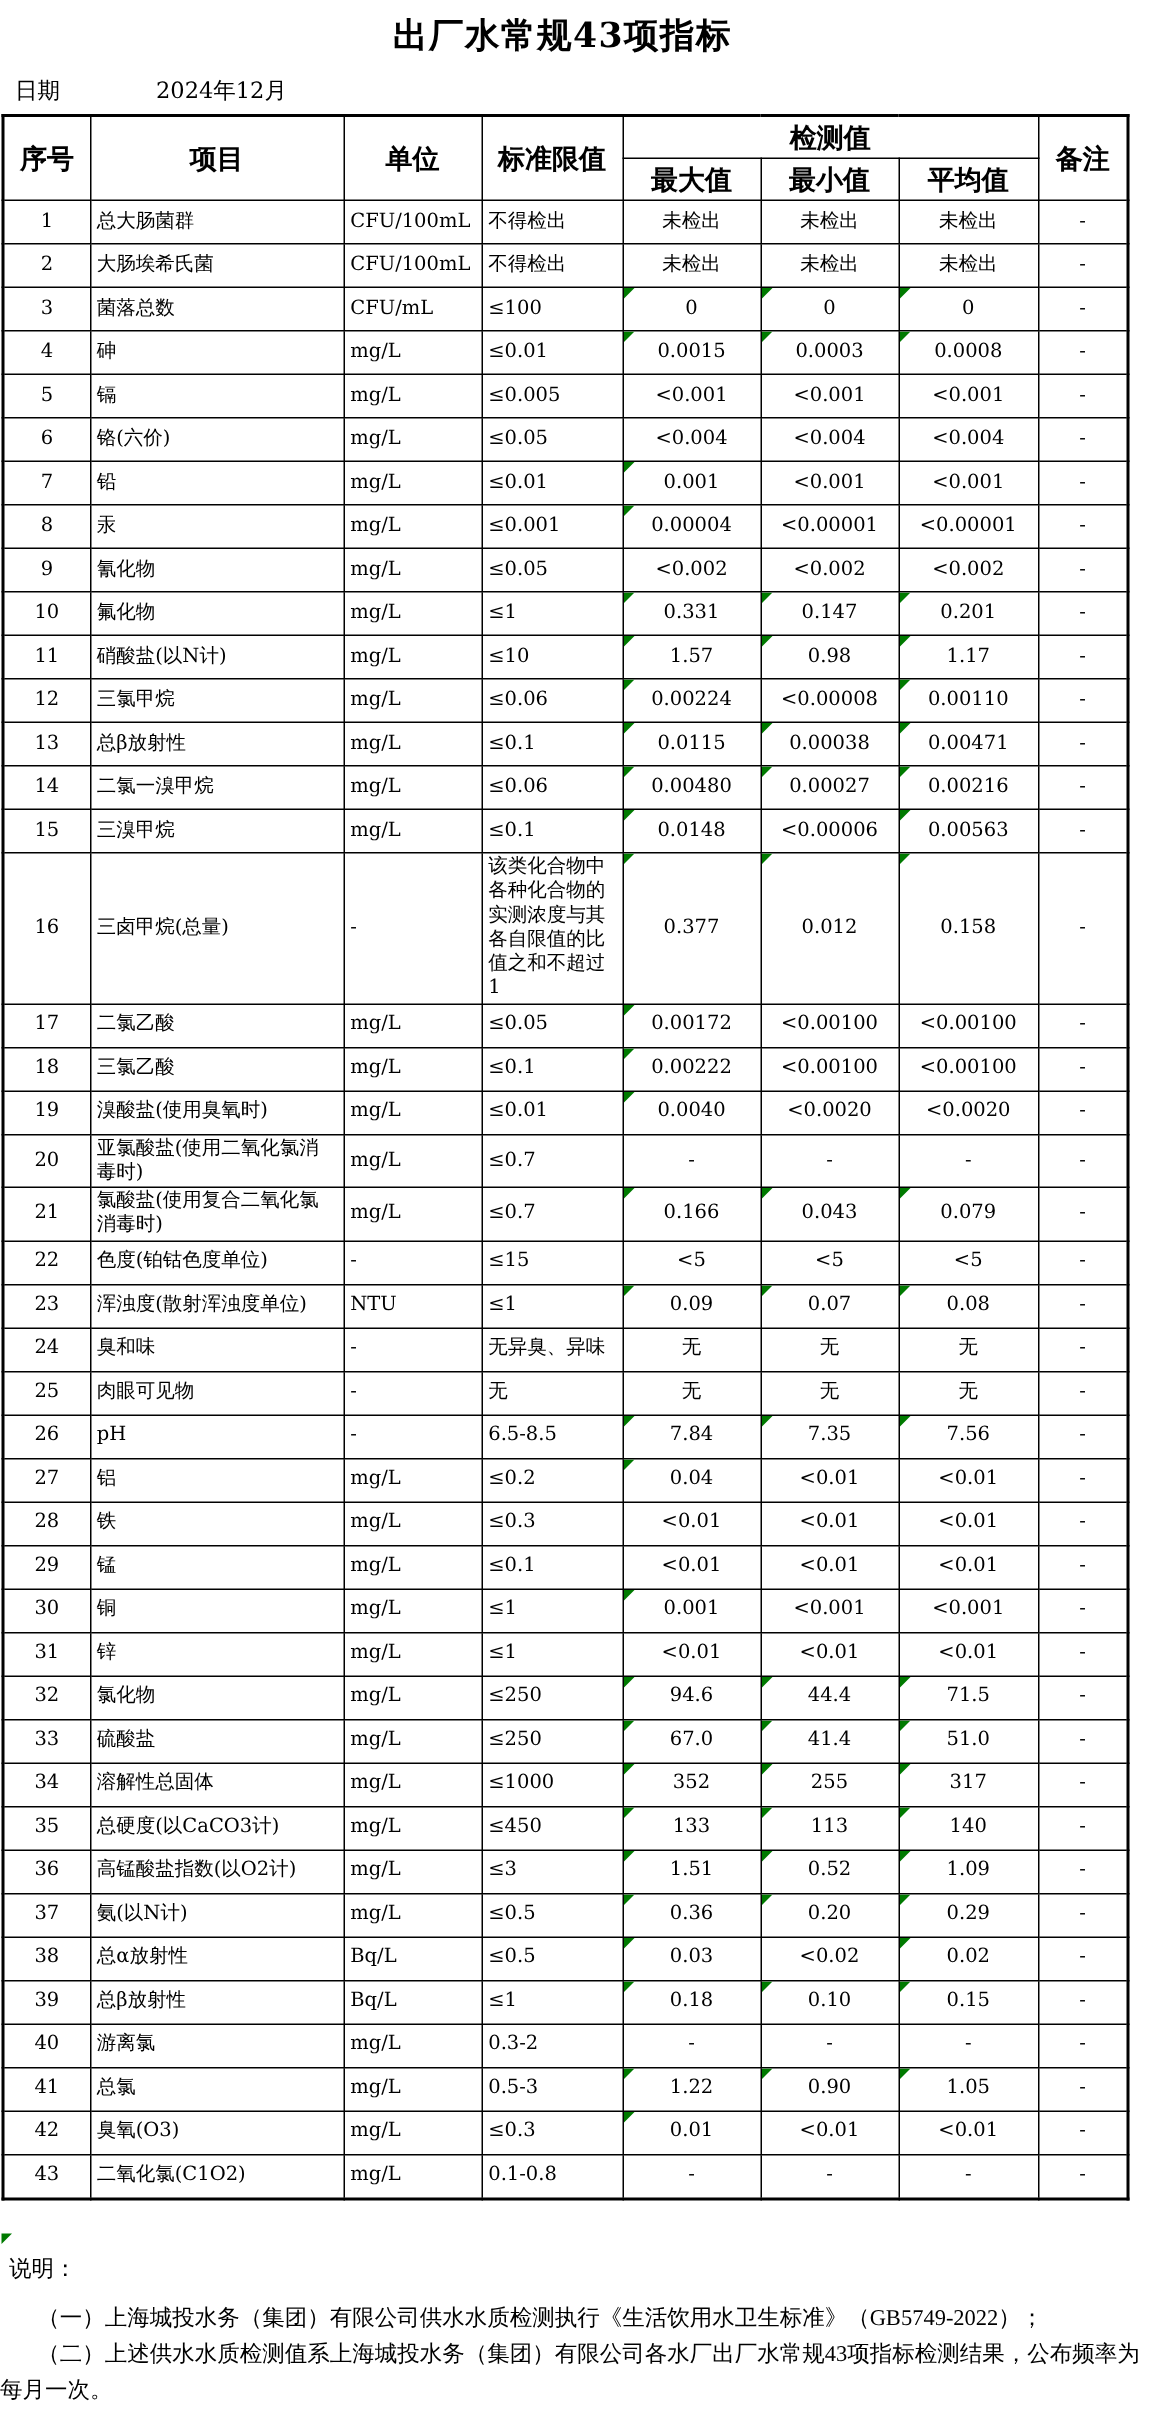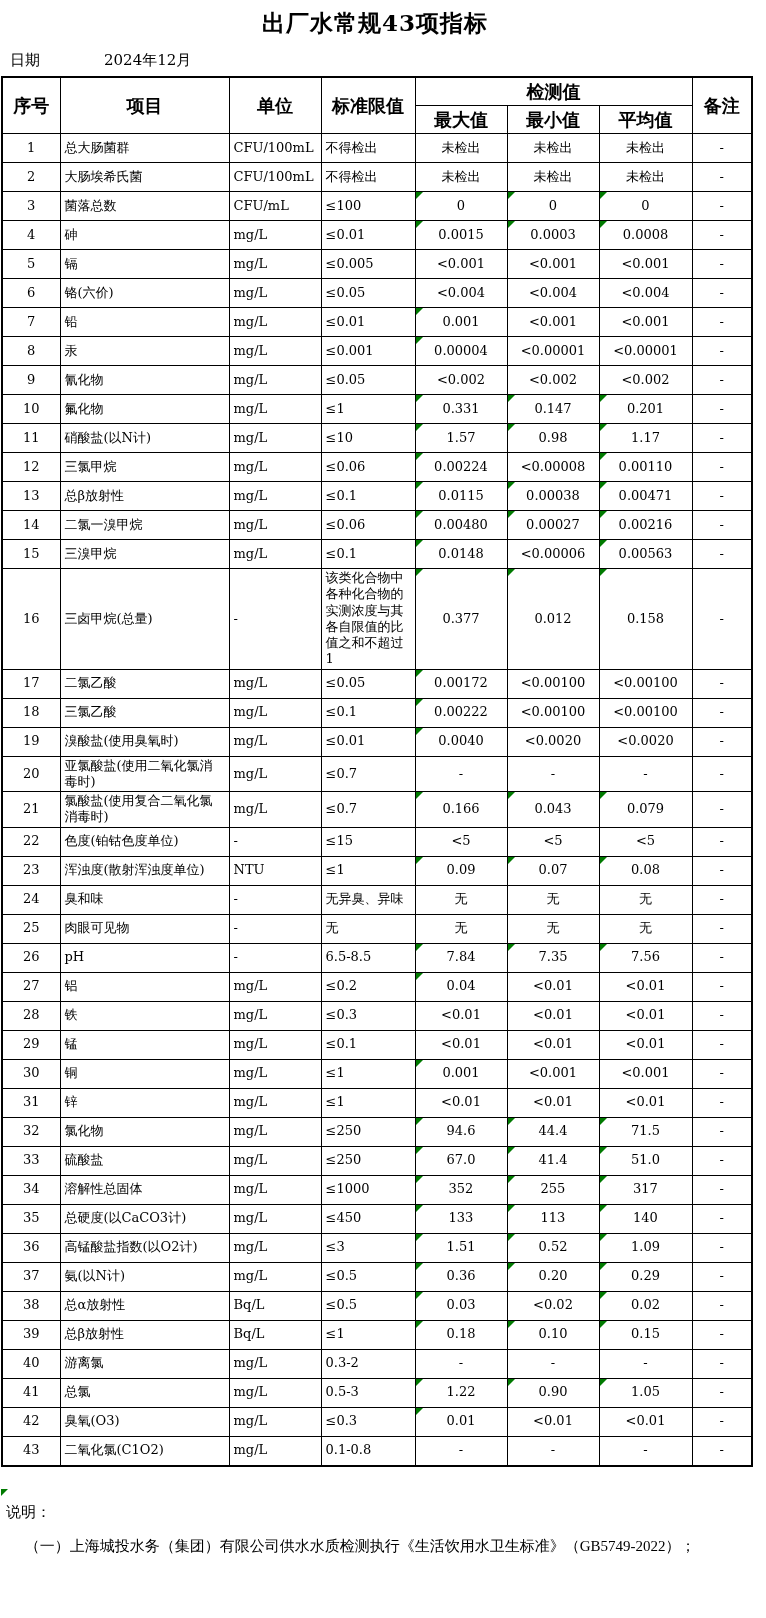--- a/index.html
+++ b/index.html
@@ -489,13 +489,14 @@
         <td class="center"><span>-</span></td>
       </tr>
     </tbody>
 </table>
 
 <div class="stray-marker"></div>
 
 <div class="notes">
   <div class="notes-label">说明：</div>
   <p>（一）上海城投水务（集团）有限公司供水水质检测执行《生活饮用水卫生标准》（GB5749-2022）；</p>
+  <p>（二）上述供水水质检测值系上海城投水务（集团）有限公司各水厂出厂水常规43项指标检测结果，公布频率为每月一次。</p>
 </div>
 
 </body></html>

